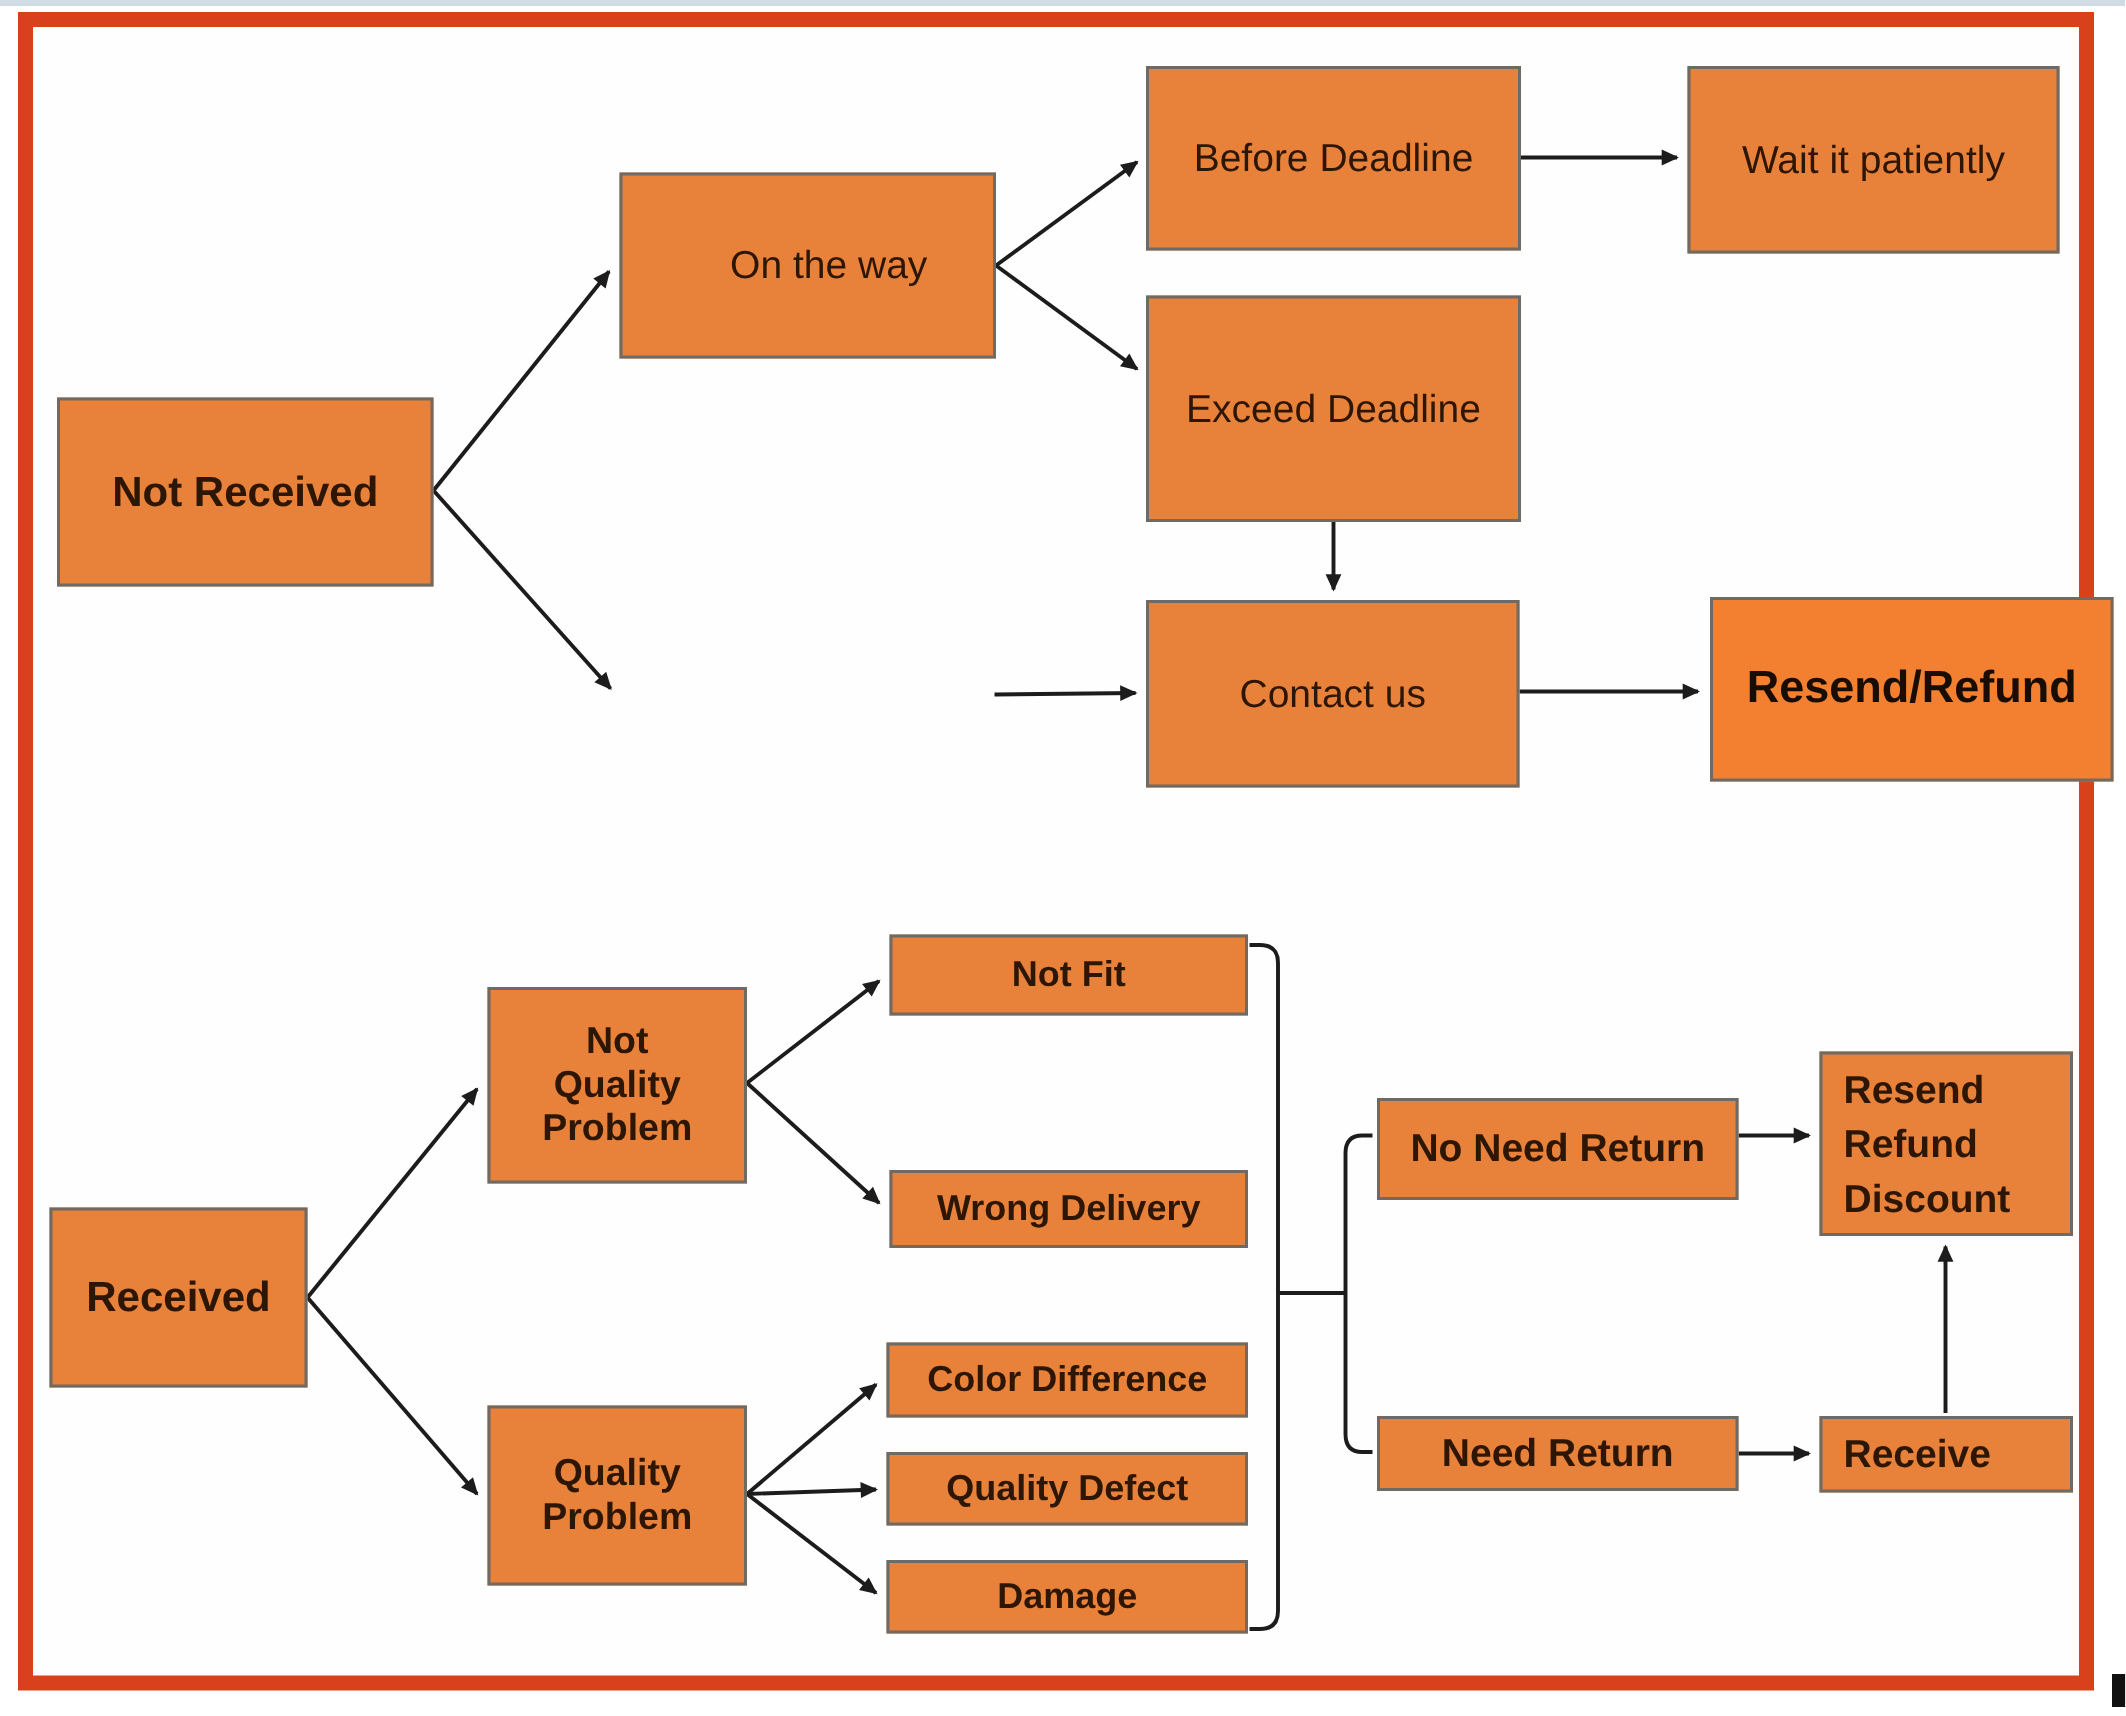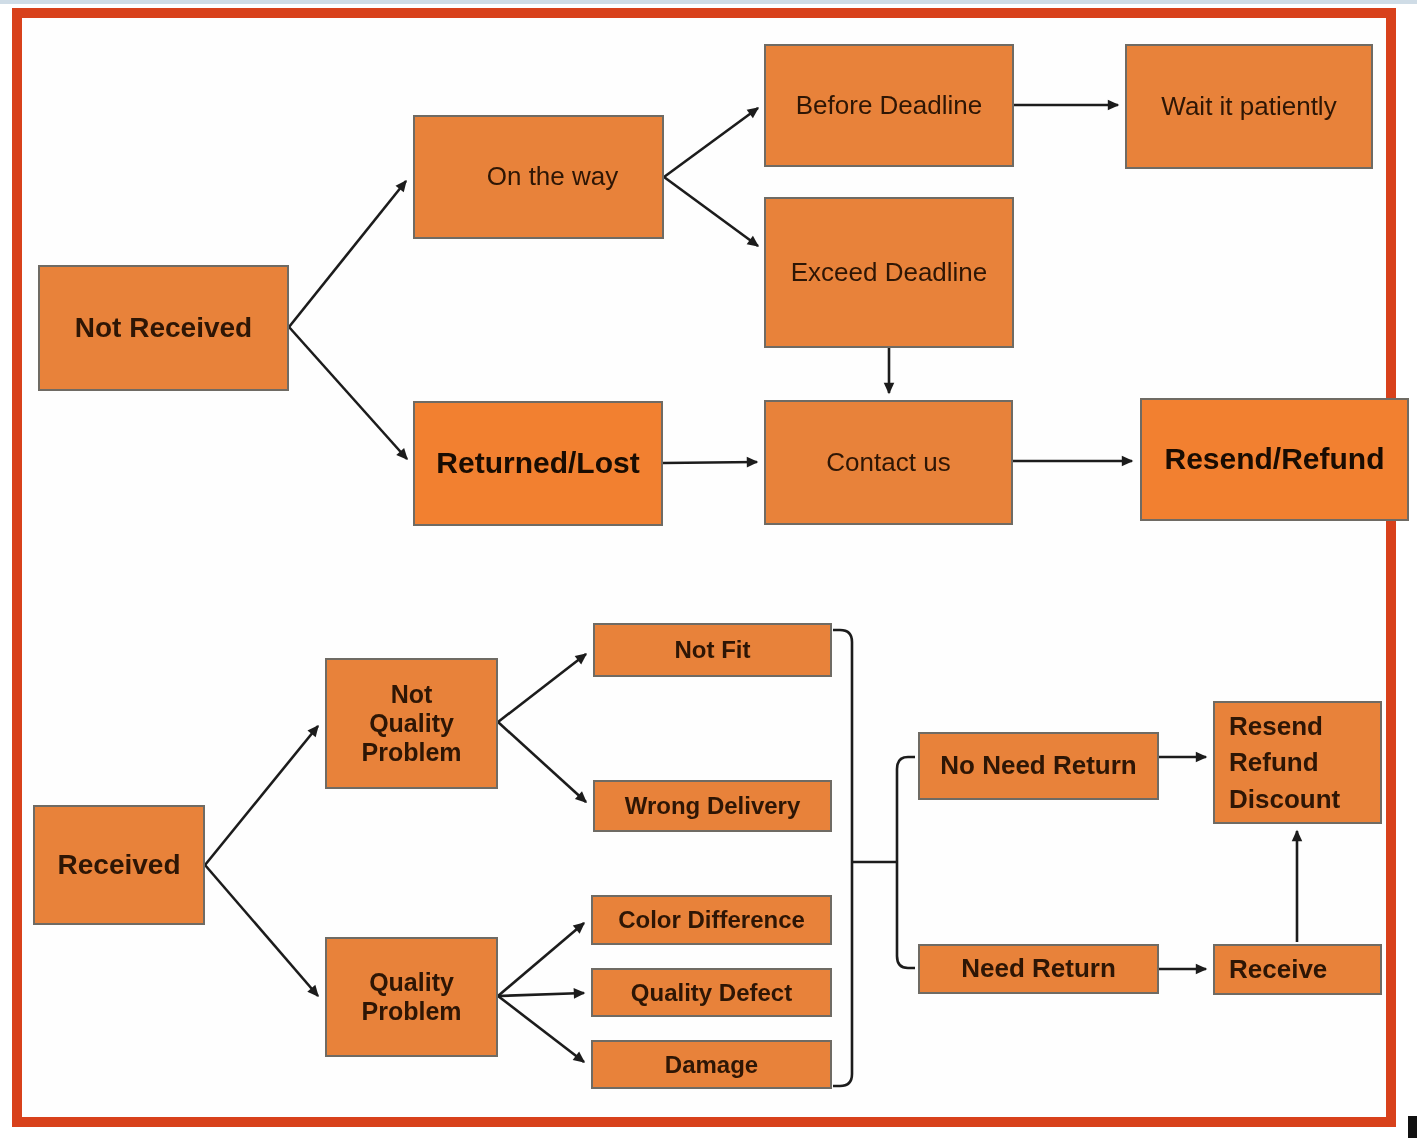--- a/index.html
+++ b/index.html
@@ -75,21 +75,20 @@
   <div class="node t-bold28" style="left:38px;top:265px;width:251px;height:126px;">Not Received</div>
 
   <div class="node t-reg" style="left:413px;top:115px;width:251px;height:124px;padding-left:28px;">On the way</div>
 
   <div class="node t-reg" style="left:764px;top:44px;width:250px;height:123px;">Before Deadline</div>
 
   <div class="node t-reg" style="left:1125px;top:44px;width:248px;height:125px;">Wait it patiently</div>
 
   <div class="node t-reg" style="left:764px;top:185px;width:250px;height:151px;margin-top:12px;">Exceed Deadline</div>
 
-  <div class="node bright t-bold30" style="left:413px;top:401px;width:250px;height:125px;">Returned/Lost</div>
 
   <div class="node t-reg" style="left:764px;top:400px;width:249px;height:125px;">Contact us</div>
 
   <div class="node bright t-bold30" style="left:1140px;top:398px;width:269px;height:123px;">Resend/Refund</div>
 
   <div class="node t-bold28" style="left:33px;top:805px;width:172px;height:120px;">Received</div>
 
   <div class="node t-mid" style="left:325px;top:937px;width:173px;height:120px;padding:0 26px;">Quality Problem</div>
 
   <div class="node t-mid" style="left:325px;top:658px;width:173px;height:131px;padding:0 18px;">Not Quality Problem</div>

